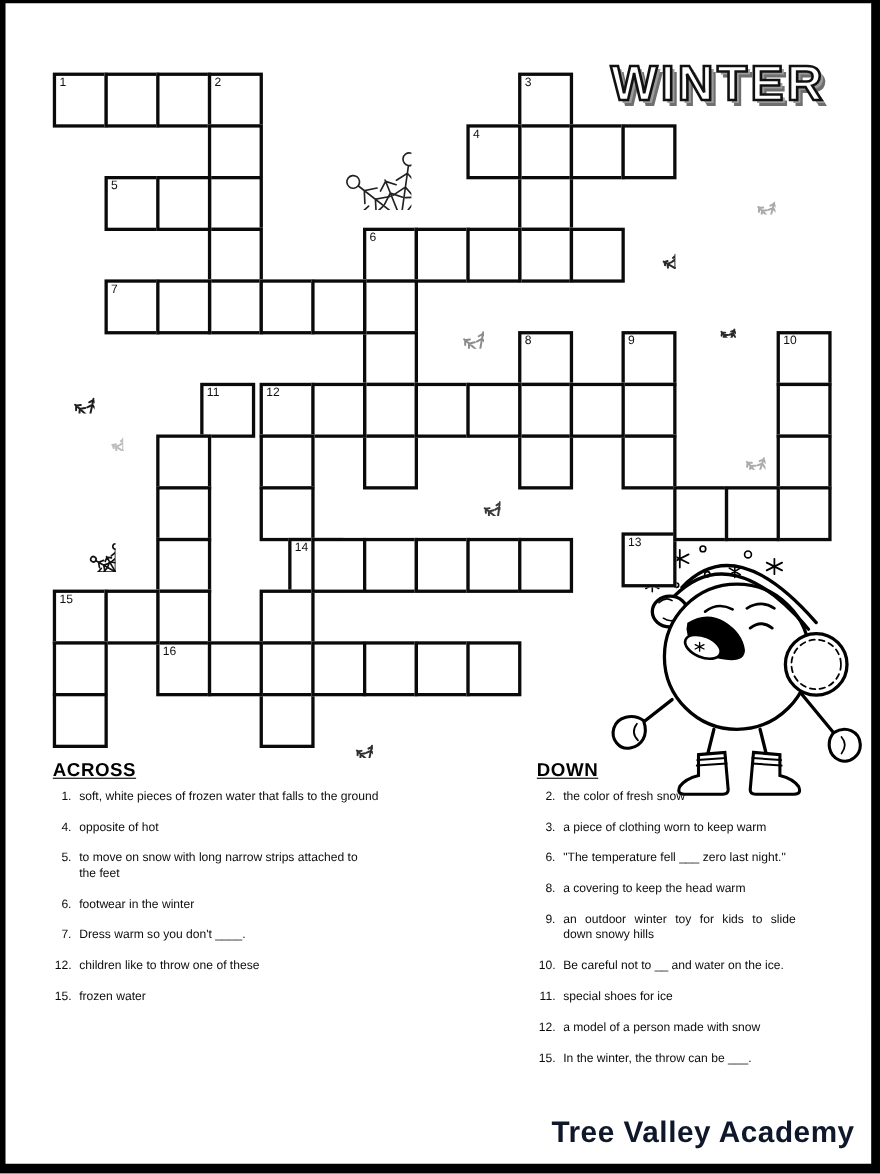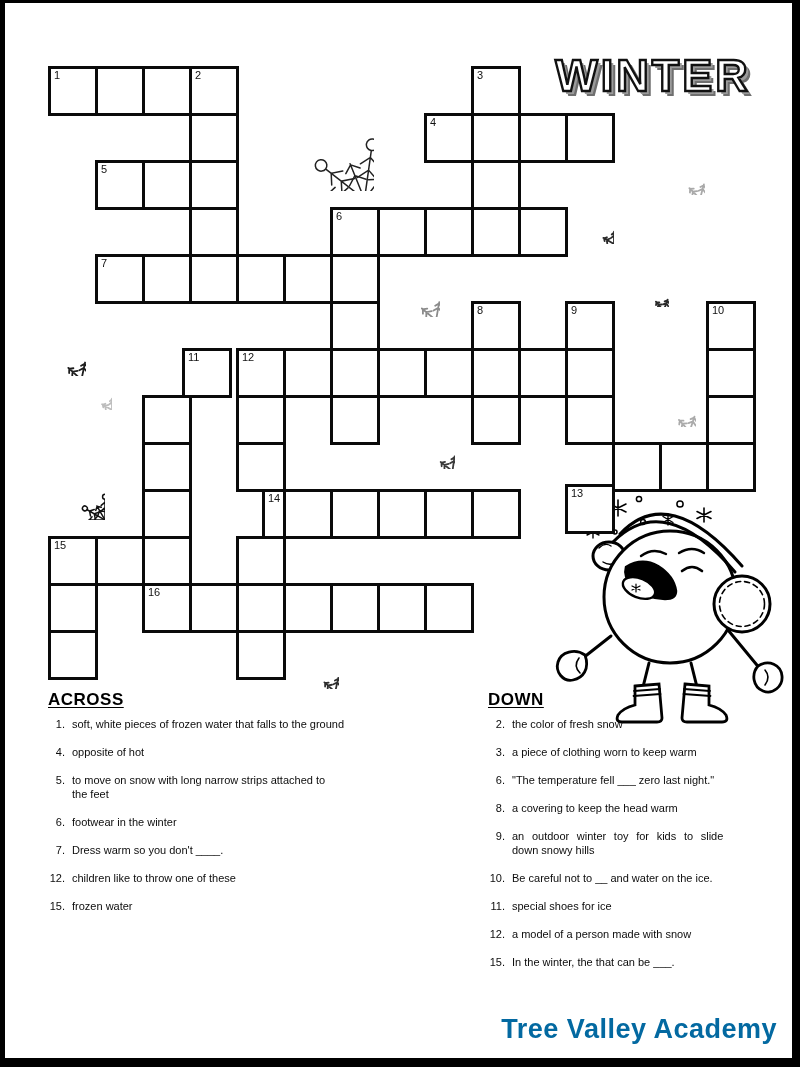--- a/index.html
+++ b/index.html
@@ -372,19 +372,19 @@
         <li class="clue">
           <span class="num">11.</span>
           <span class="txt"><span>special shoes for ice</span></span>
         </li>
         <li class="clue">
           <span class="num">12.</span>
           <span class="txt"><span>a model of a person made with snow</span></span>
         </li>
         <li class="clue">
           <span class="num">15.</span>
-          <span class="txt"><span>In the winter, the that can be ___.</span></span>
+          <span class="txt"><span>In the winter, the throw can be ___.</span></span>
         </li>
       </ol>
   </div>
 
-  <div class="brand" style="color: #0369a1;">Tree Valley Academy</div>
+  <div class="brand" style="color: #0f172a;">Tree Valley Academy</div>
 </div>
 
 </body></html>

